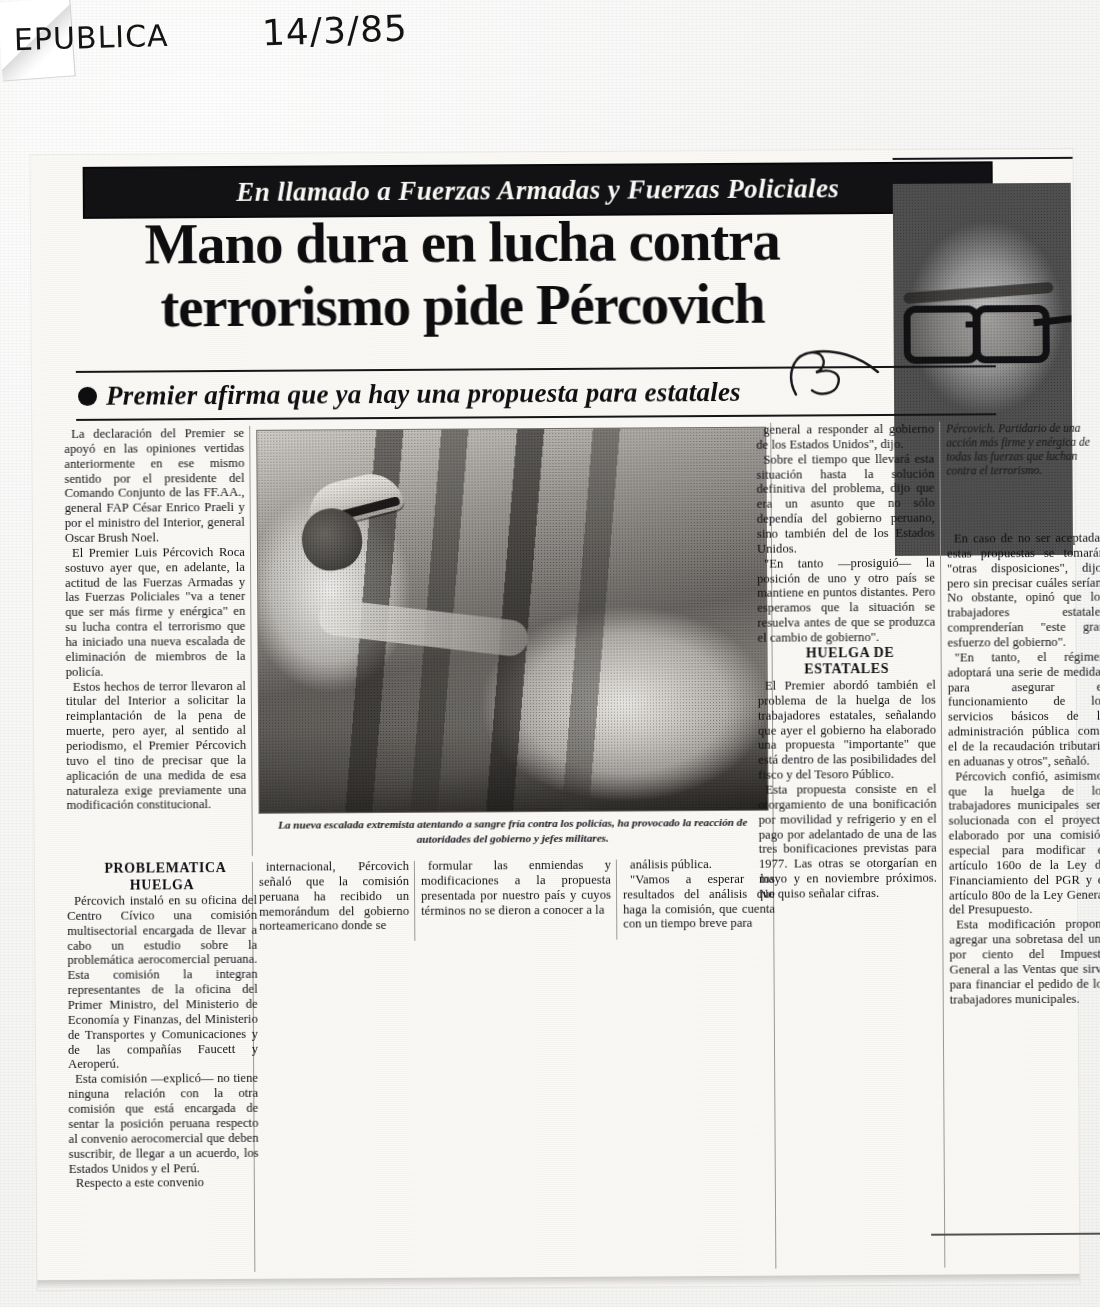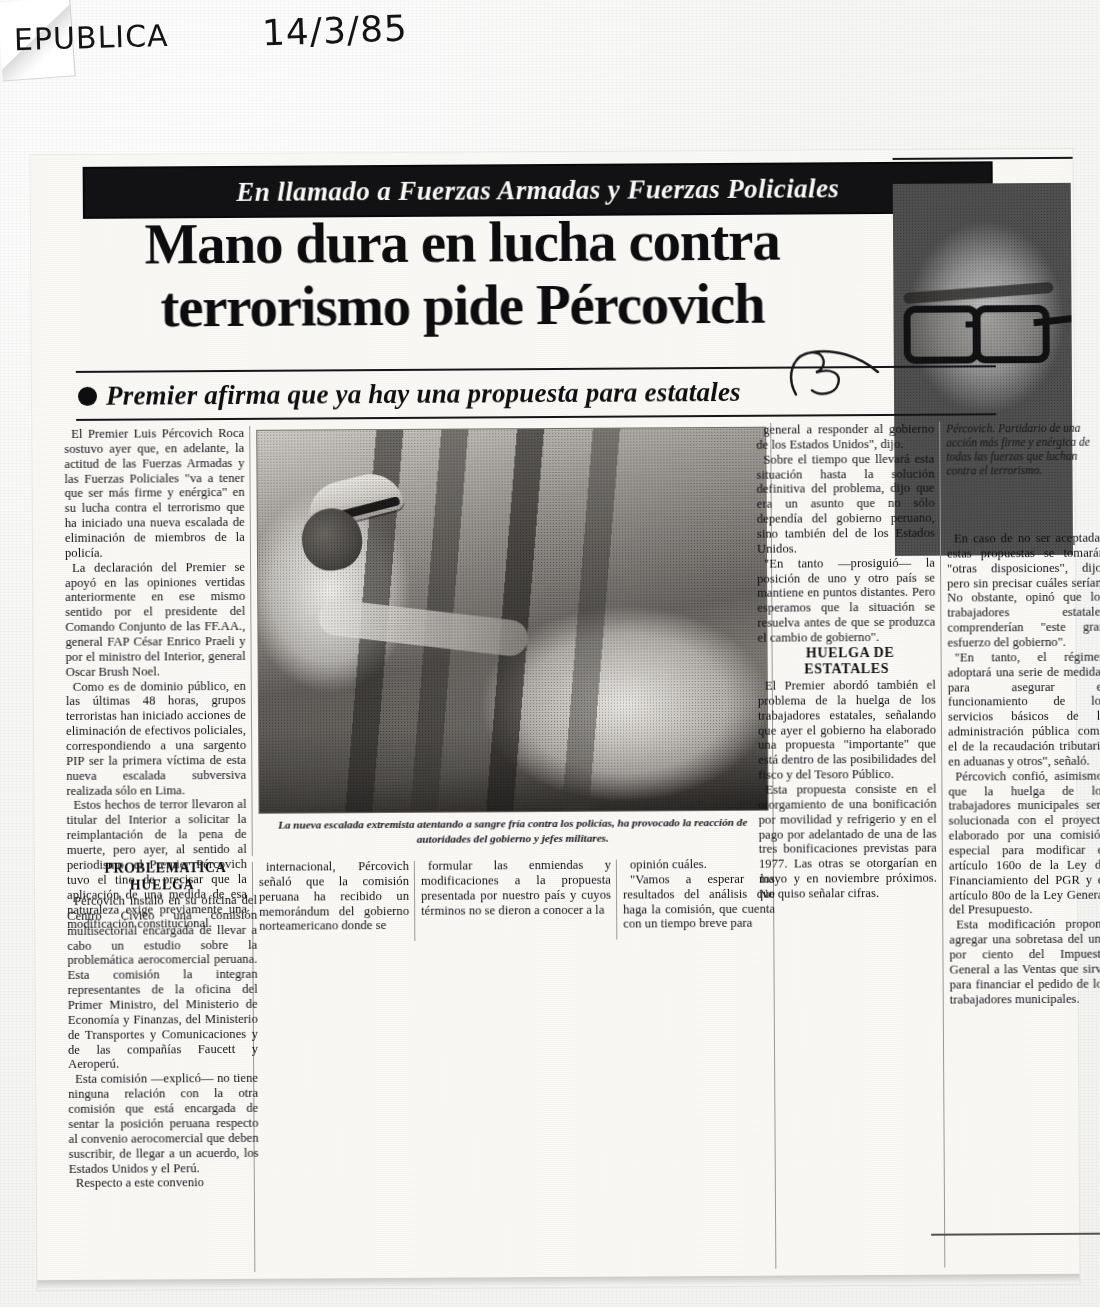--- a/index.html
+++ b/index.html
@@ -325,23 +325,22 @@
     <div id="body">
 
       <div class="vrule" style="left:203px;top:0;height:430px;"></div>
       <div class="vrule" style="left:203px;top:436px;height:410px;"></div>
       <div class="vrule" style="left:365px;top:436px;height:80px;"></div>
       <div class="vrule" style="left:567px;top:436px;height:80px;"></div>
       <div class="vrule" style="left:724px;top:0;height:846px;"></div>
       <div class="vrule" style="left:893px;top:0;height:846px;"></div>
 
       <div class="col" id="col1">
+        <p>La declaración del Premier se apoyó en las opiniones vertidas anteriormente en ese mismo sentido por el presidente del Comando Conjunto de las FF.AA., general FAP César Enrico Praeli y por el ministro del Interior, general Oscar Brush Noel.</p>
         <p>El Premier Luis Pércovich Roca sostuvo ayer que, en adelante, la actitud de las Fuerzas Armadas y las Fuerzas Policiales "va a tener que ser más firme y enérgica" en su lucha contra el terrorismo que ha iniciado una nueva escalada de eliminación de miembros de la policía.</p>
-        <p>La declaración del Premier se apoyó en las opiniones vertidas anteriormente en ese mismo sentido por el presidente del Comando Conjunto de las FF.AA., general FAP César Enrico Praeli y por el ministro del Interior, general Oscar Brush Noel.</p>
-        <p>Como es de dominio público, en las últimas 48 horas, grupos terroristas han iniciado acciones de eliminación de efectivos policiales, correspondiendo a una sargento PIP ser la primera víctima de esta nueva escalada subversiva realizada sólo en Lima.</p>
         <p>Estos hechos de terror llevaron al titular del Interior a solicitar la reimplantación de la pena de muerte, pero ayer, al sentido al periodismo, el Premier Pércovich tuvo el tino de precisar que la aplicación de una medida de esa naturaleza exige previamente una modificación constitucional.</p>
       </div>
 
       <div class="col" id="col1b">
         <p class="sec-head">PROBLEMATICA HUELGA</p>
         <p>Pércovich instaló en su oficina del Centro Cívico una comisión multisectorial encargada de llevar a cabo un estudio sobre la problemática aerocomercial peruana. Esta comisión la integran representantes de la oficina del Primer Ministro, del Ministerio de Economía y Finanzas, del Ministerio de Transportes y Comunicaciones y de las compañías Faucett y Aeroperú.</p>
         <p>Esta comisión —explicó— no tiene ninguna relación con la otra comisión que está encargada de sentar la posición peruana respecto al convenio aerocomercial que deben suscribir, de llegar a un acuerdo, los Estados Unidos y el Perú.</p>
         <p>Respecto a este convenio</p>
       </div>
 
@@ -357,21 +356,21 @@
 
       <div id="photo-caption">La nueva escalada extremista atentando a sangre fría contra los policías, ha provocado la reacción de autoridades del gobierno y jefes militares.</div>
 
       <div class="col" id="ucol1">
         <p>internacional, Pércovich señaló que la comisión peruana ha recibido un memorándum del gobierno norteamericano donde se</p>
       </div>
       <div class="col" id="ucol2">
         <p>formular las enmiendas y modificaciones a la propuesta presentada por nuestro país y cuyos términos no se dieron a conocer a la</p>
       </div>
       <div class="col" id="ucol3">
-        <p>opinión cuáles.</p>
+        <p>análisis pública.</p>
         <p>"Vamos a esperar los resultados del análisis que haga la comisión, que cuenta con un tiempo breve para</p>
       </div>
 
       <div class="col" id="col4">
         <p>general a responder al gobierno de los Estados Unidos", dijo.</p>
         <p>Sobre el tiempo que llevará esta situación hasta la solución definitiva del problema, dijo que era un asunto que no sólo dependía del gobierno peruano, sino también del de los Estados Unidos.</p>
         <p>"En tanto —prosiguió— la posición de uno y otro país se mantiene en puntos distantes. Pero esperamos que la situación se resuelva antes de que se produzca el cambio de gobierno".</p>
         <p class="sec-head">HUELGA DE ESTATALES</p>
         <p>El Premier abordó también el problema de la huelga de los trabajadores estatales, señalando que ayer el gobierno ha elaborado una propuesta "importante" que está dentro de las posibilidades del fisco y del Tesoro Público.</p>
         <p>Esta propuesta consiste en el otorgamiento de una bonificación por movilidad y refrigerio y en el pago por adelantado de una de las tres bonificaciones previstas para 1977. Las otras se otorgarían en mayo y en noviembre próximos. No quiso señalar cifras.</p>

